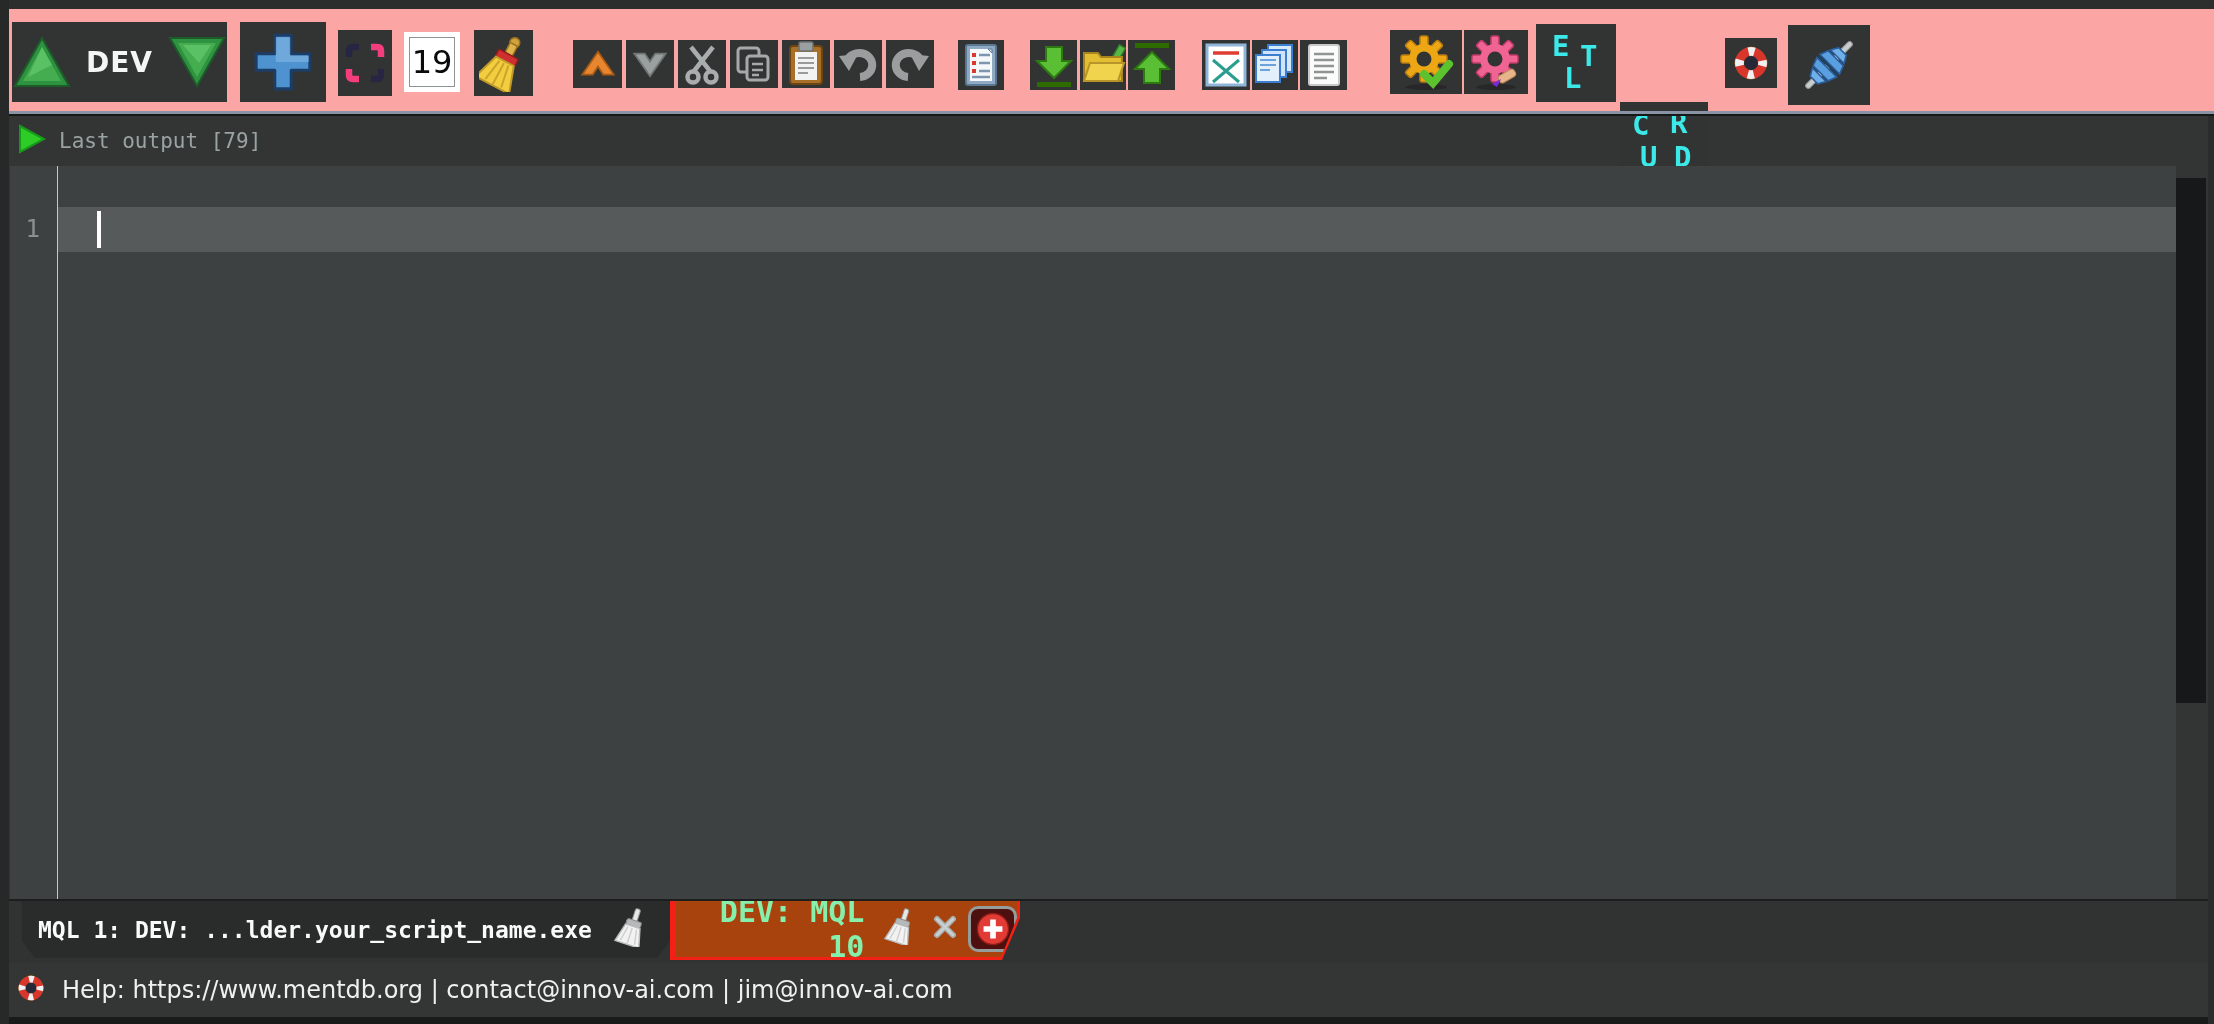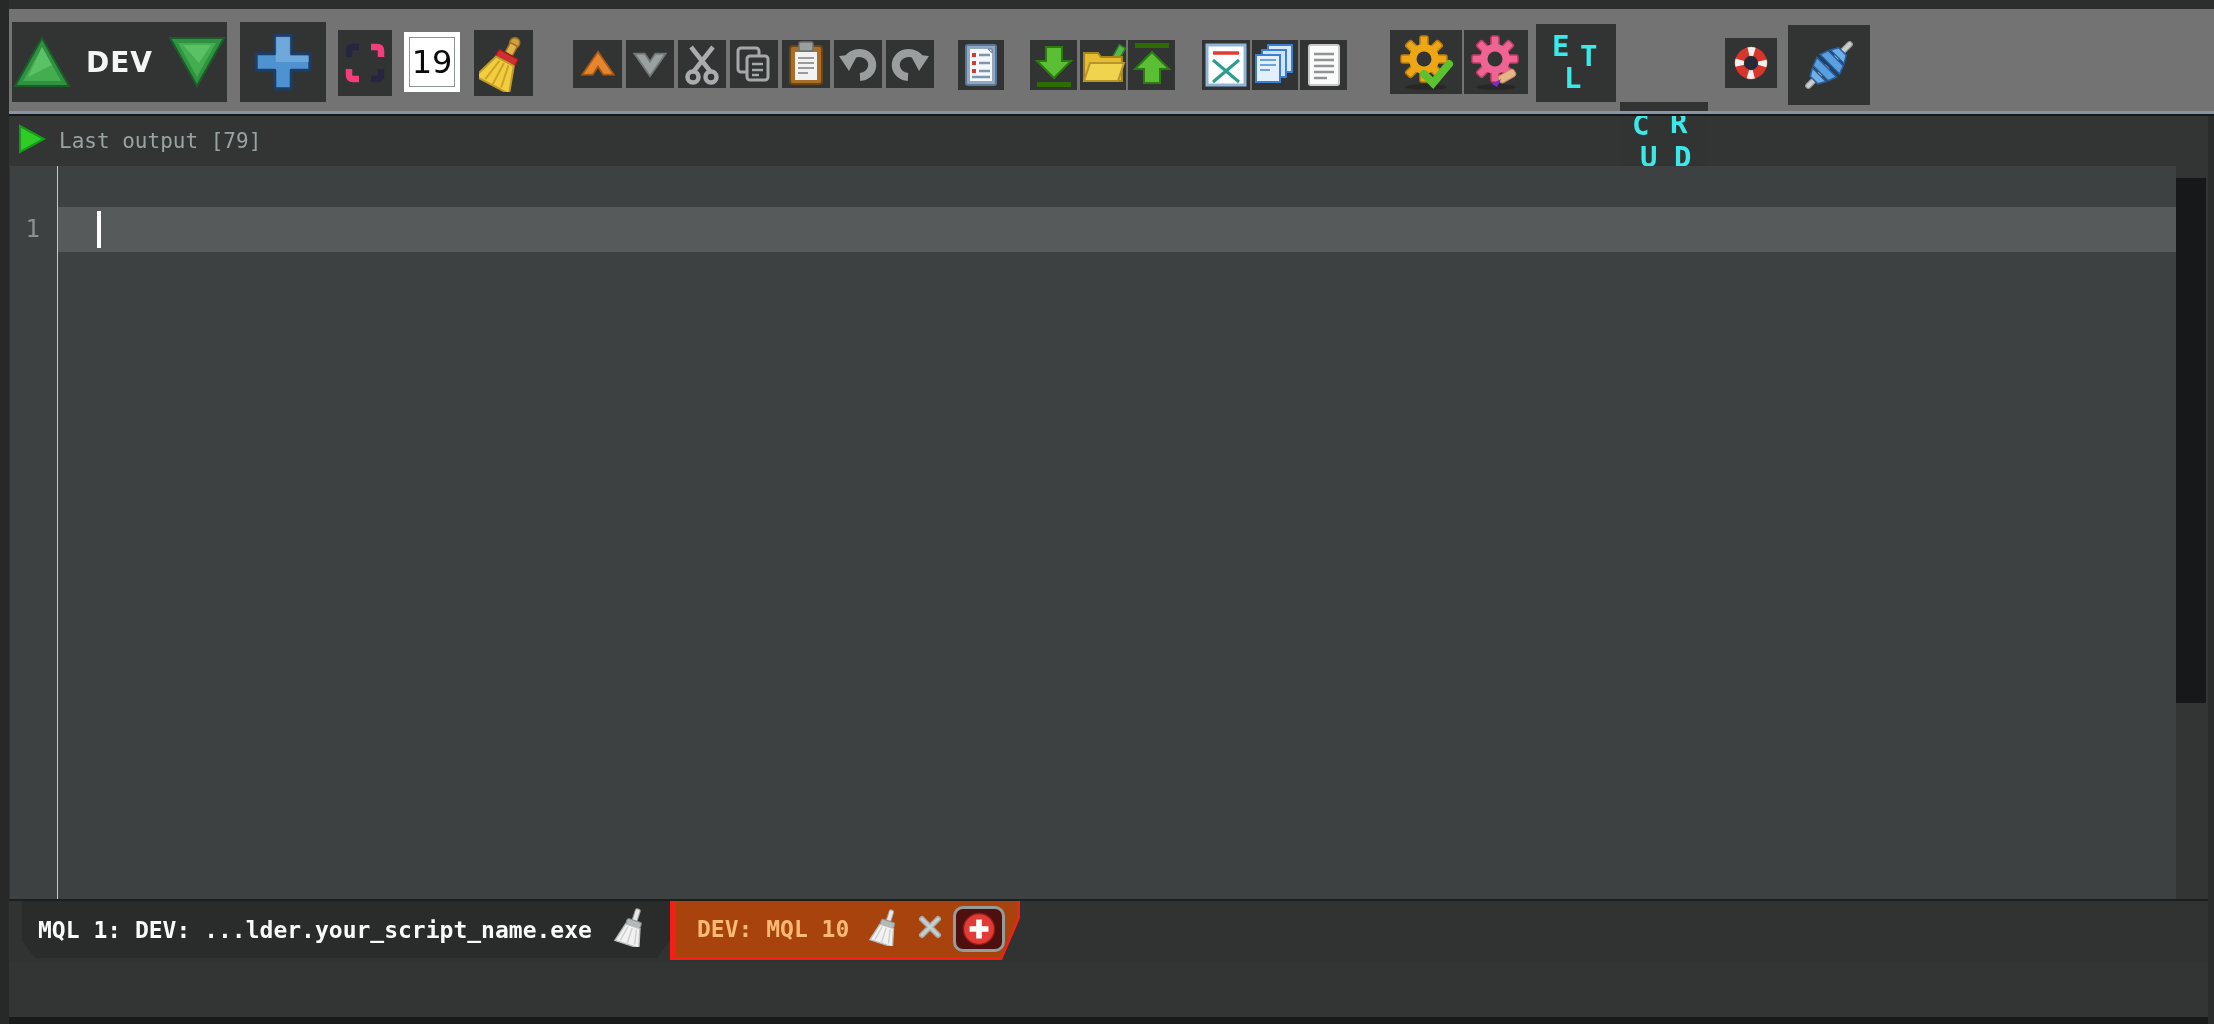--- a/index.html
+++ b/index.html
@@ -1,21 +1,21 @@
 <!DOCTYPE html>
 <html><head>
 <meta charset="utf-8">
 <style>
   html,body{margin:0;padding:0;background:#222;}
   .app{position:relative;width:2214px;height:1024px;background:#333535;overflow:hidden;
        font-family:"DejaVu Sans","Liberation Sans",sans-serif;}
   .mono{font-family:"DejaVu Sans Mono","Liberation Mono",monospace;text-align:right;}
 
   
-  .toolbar{position:absolute;left:0;top:0;width:2214px;height:111px;background:#737373;}
+  .toolbar{position:absolute;left:0;top:0;width:2214px;height:111px;background:#fca5a5;}
   .toolbar-topstrip{position:absolute;left:0;top:0;width:2214px;height:9px;background:#2c2e2e;}
   .tile{position:absolute;background:#323434;display:flex;align-items:center;justify-content:center;}
   .tile svg{display:block;}
   .devgroup{gap:14px;}
   .devlabel{color:#f5f5f5;font-size:28px;font-weight:600;letter-spacing:1px;}
   .fsbox{position:absolute;background:#ffffff;display:flex;align-items:center;justify-content:center;}
   .fsbox .inner{border:1px solid #8f9595;background:#fff;width:44px;height:48px;display:flex;
                 align-items:center;justify-content:center;color:#0a0a0a;font-size:32px;}
   .eltile{position:relative;}
   .cyanletter{position:absolute;color:#3ce9e9;font-weight:bold;font-size:29px;
@@ -43,22 +43,22 @@
   
   .tabbar{position:absolute;left:0;top:901px;width:2214px;height:62px;background:#313333;}
   .tab1{position:absolute;left:22px;top:0;width:648px;height:57px;background:#2a2c2c;
         clip-path:polygon(0 0,648px 0,648px 40px,635px 57px,13px 57px,0 40px);
         display:flex;align-items:center;padding-left:16px;box-sizing:border-box;
         color:#fafafa;font-weight:bold;font-size:23px;}
   .tab2wrap{position:absolute;left:670px;top:0;width:350px;height:59px;background:#f32017;
         clip-path:polygon(0 0,350px 0,350px 17px,332px 59px,0 59px);}
   .tab2{position:absolute;left:6px;top:0;width:341px;height:56px;background:#a8430e;
         clip-path:polygon(0 0,341px 0,341px 17px,325px 56px,0 56px);
-        display:flex;align-items:center;padding-left:21px;box-sizing:border-box;
-        color:#fdba74;font-weight:bold;font-size:23px;}
+        display:flex;align-items:center;padding-left:4px;box-sizing:border-box;
+        color:#86efac;font-weight:bold;font-size:30px;}
   .plusbtn{width:52px;height:46px;border-radius:10px;background:#4e0f0f;border:3px solid #949c9c;
         box-sizing:border-box;display:flex;align-items:center;justify-content:center;margin-left:10px;}
 
   
   .statusbar{position:absolute;left:0;top:963px;width:2214px;height:54px;background:#343636;
         display:flex;align-items:center;padding-left:14px;box-sizing:border-box;}
   .statusbar .txt{margin-left:14px;color:#f0f0f0;font-size:24px;}
   .bottomstrip{position:absolute;left:0;top:1017px;width:2214px;height:7px;background:#191b1b;}
 </style>
 </head>
@@ -394,18 +394,29 @@
         <span class="plusbtn">
           <svg width="34" height="34" viewBox="0 0 36 36">
             <circle cx="18" cy="18" r="16.5" fill="#e23b35" stroke="#8f1d17" stroke-width="1.5"></circle>
             <path d="M18 8 v20 M8 18 h20" stroke="#ffffff" stroke-width="6"></path>
           </svg>
         </span>
       </div>
     </div>
   </div>
 
+  <div class="statusbar">
+    <span>
+      <svg width="34" height="34" viewBox="0 0 40 40">
+        <rect x="8" y="8" width="24" height="24" rx="7" transform="rotate(45 20 20)" fill="none" stroke="#8a6d1a" stroke-width="2"></rect>
+        <circle cx="20" cy="20" r="10.5" fill="none" stroke="#d8362b" stroke-width="8"></circle>
+        <circle cx="20" cy="20" r="10.5" fill="none" stroke="#f0f0f0" stroke-width="8" stroke-dasharray="5.5 11" stroke-dashoffset="2.7"></circle>
+        <circle cx="20" cy="20" r="6" fill="#262838"></circle>
+      </svg>
+    </span>
+    <span class="txt">Help: https://www.mentdb.org | contact@innov-ai.com | jim@innov-ai.com</span>
+  </div>
   <div class="bottomstrip"></div>
 
   <div class="lborder"></div>
   <div class="rborder"></div>
 
 </div>
 
 </body></html>

